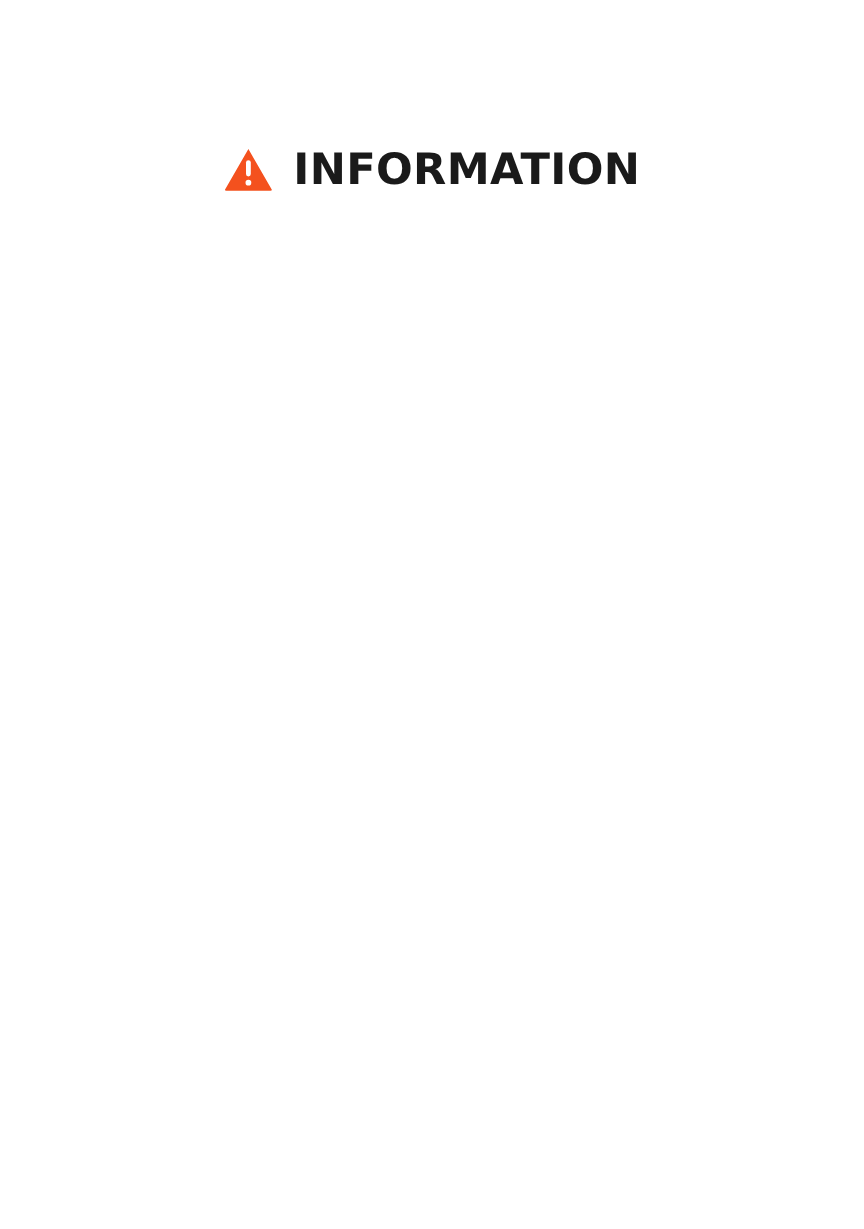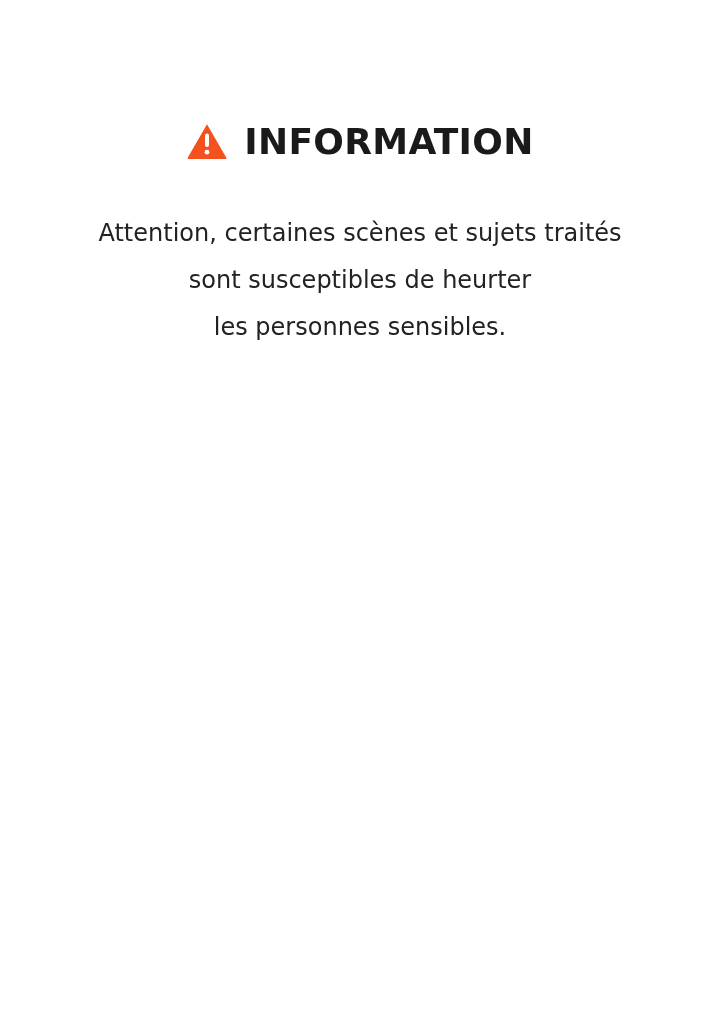--- a/index.html
+++ b/index.html
@@ -69,21 +69,16 @@
       <span class="warning-icon">
         <svg width="42" height="42" viewBox="0 0 42 42" xmlns="http://www.w3.org/2000/svg" aria-hidden="true">
           <path d="M21 4.2 L40.2 37.4 Q41.1 38.9 39.4 38.9 L2.6 38.9 Q0.9 38.9 1.8 37.4 Z" fill="#f4511e"></path>
           <rect x="19" y="13.5" width="4" height="13.5" rx="2" fill="#ffffff"></rect>
           <circle cx="21" cy="32.2" r="2.4" fill="#ffffff"></circle>
         </svg>
       </span>
       <span class="notice-title">INFORMATION</span>
     </div>
 
-    <div class="notice-body">
-      <span class="notice-line">Attention, certaines scènes et sujets traités</span>
-      <span class="notice-line">sont susceptibles de heurter</span>
-      <span class="notice-line">les personnes sensibles.</span>
-    </div>
 
   </div>
 
 </div>
 
 </body></html>

